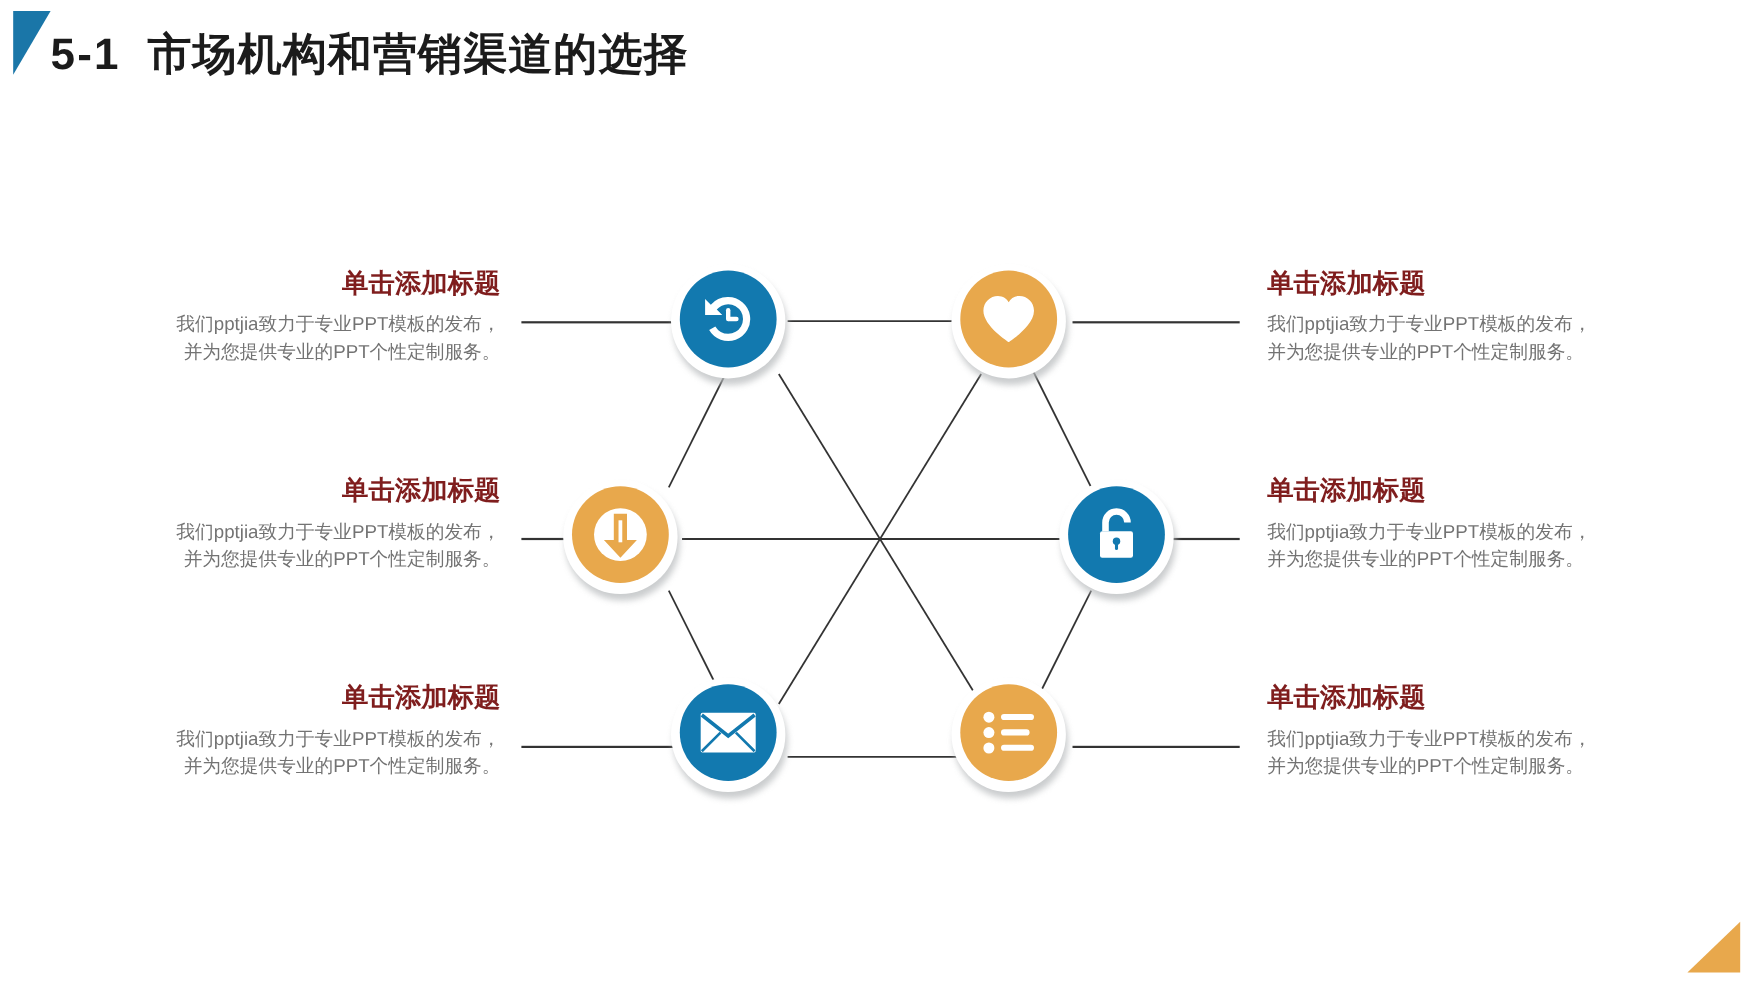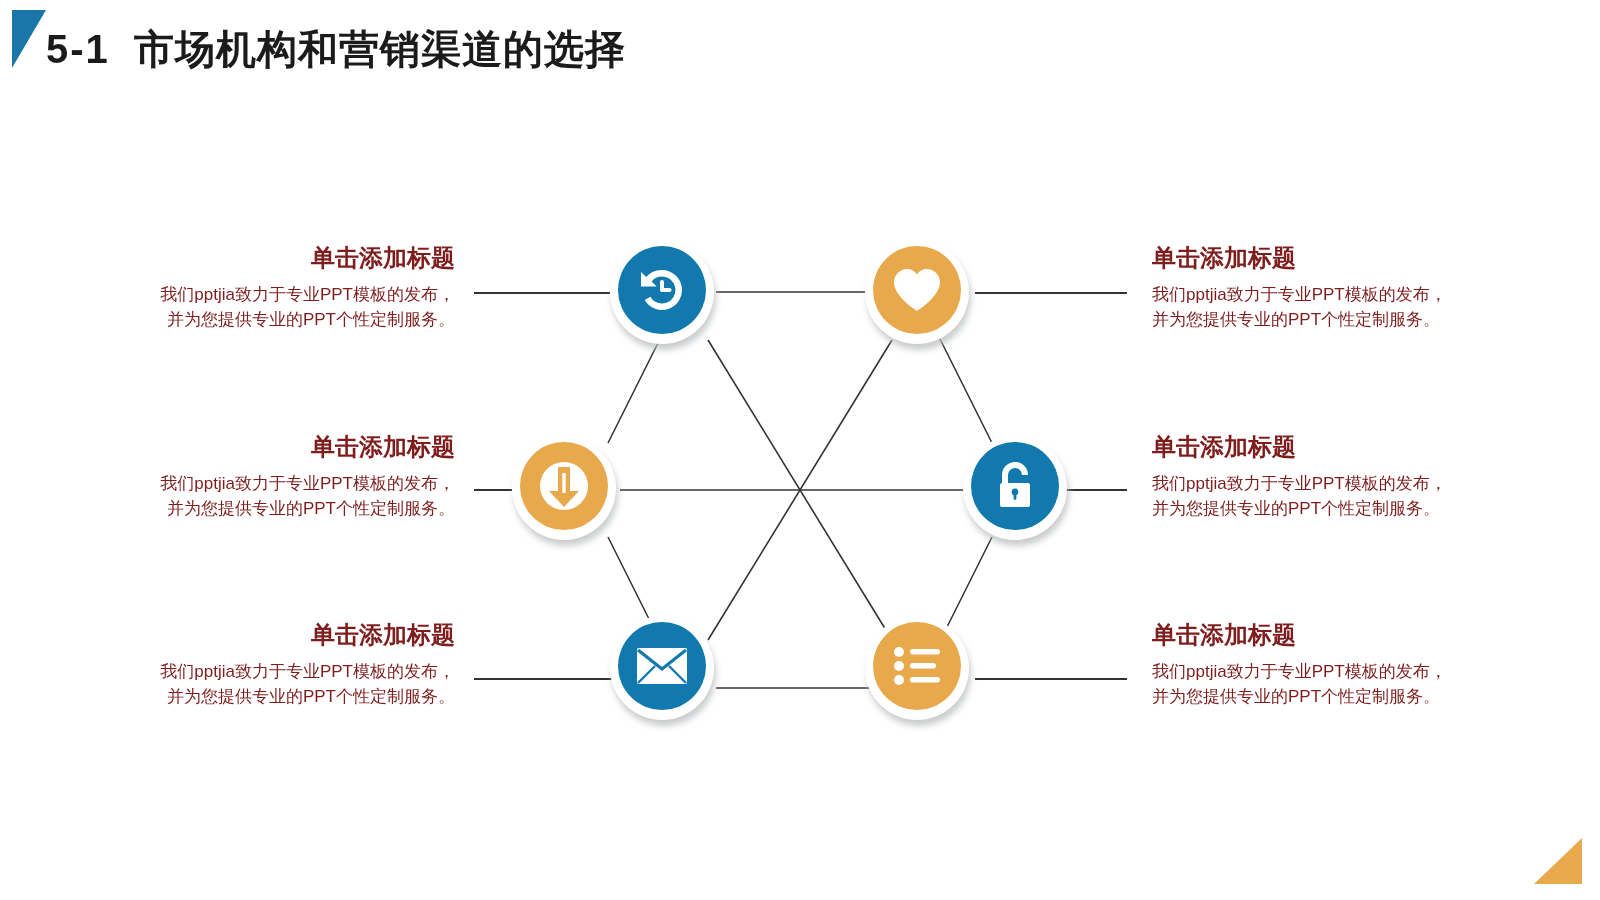--- a/index.html
+++ b/index.html
@@ -62,21 +62,21 @@
   .txt .t-title {
     font-size: 24px;
     font-weight: bold;
     color: #7f1d1d;
     line-height: 1.25;
     margin-bottom: 10px;
     white-space: nowrap;
   }
   .txt .t-body {
     font-size: 17px;
-    color: #7f1d1d;
+    color: #737373;
     line-height: 1.45;
     white-space: pre-line;
   }
   .txt.left  { text-align: right; left: 55px; }
   .txt.right { text-align: left;  left: 1152px; }
 
   .row-1 { top: 243px; }
   .row-2 { top: 432px; }
   .row-3 { top: 620px; }
 

